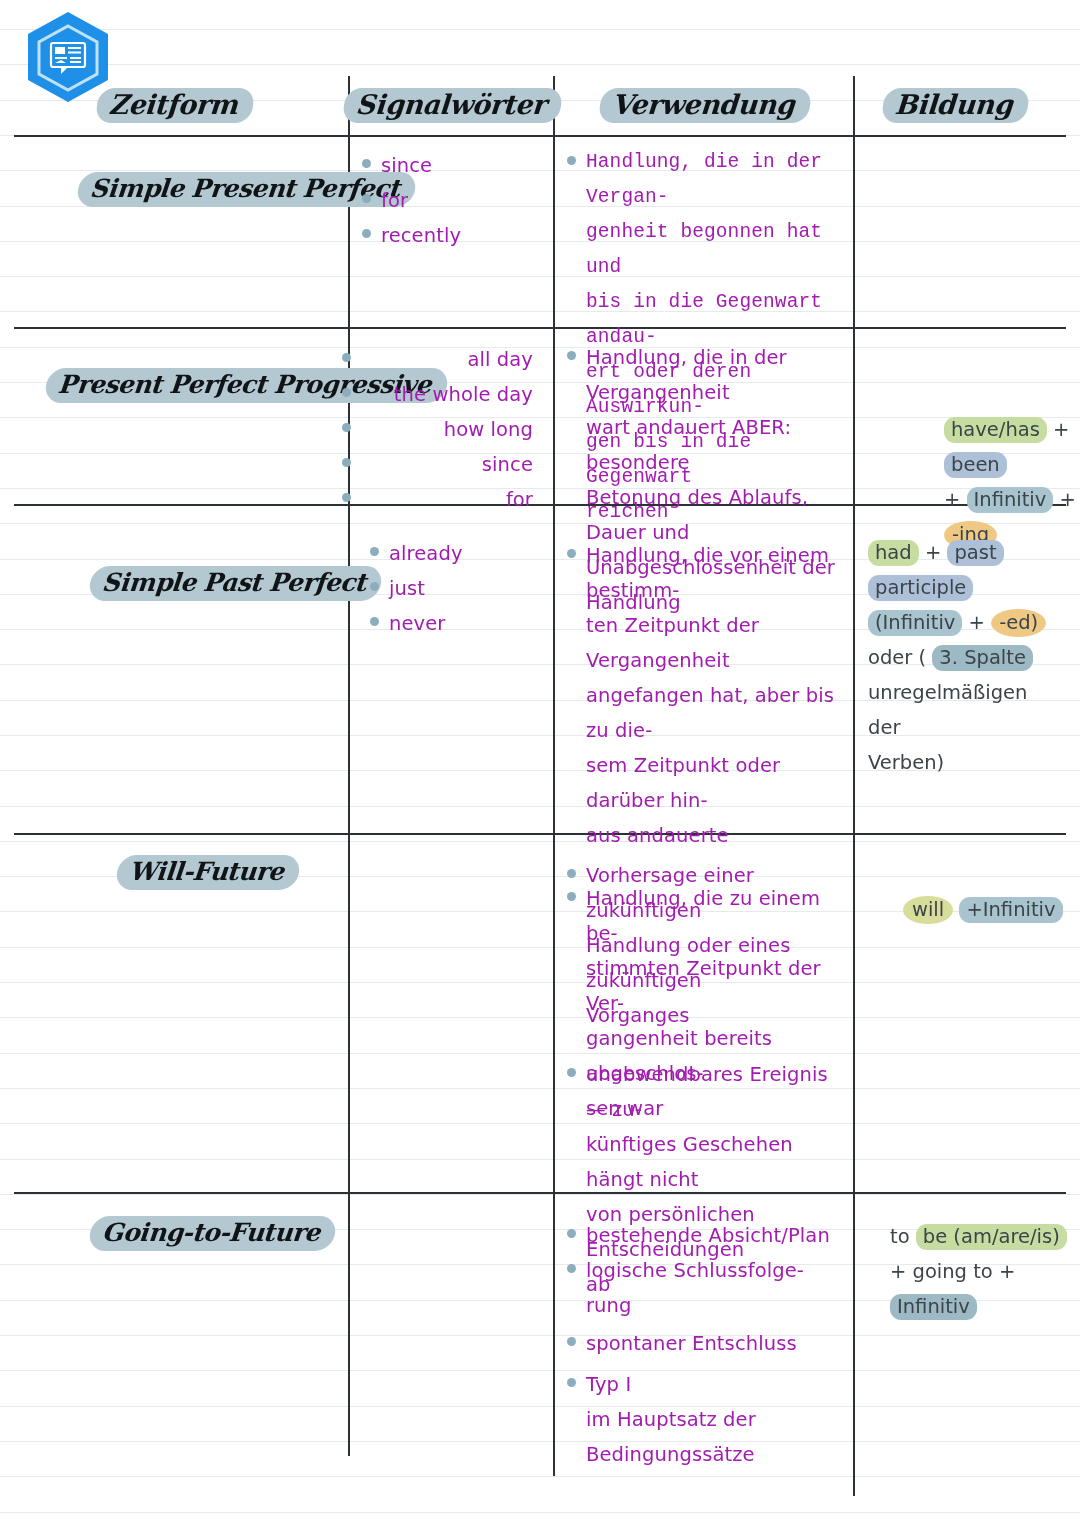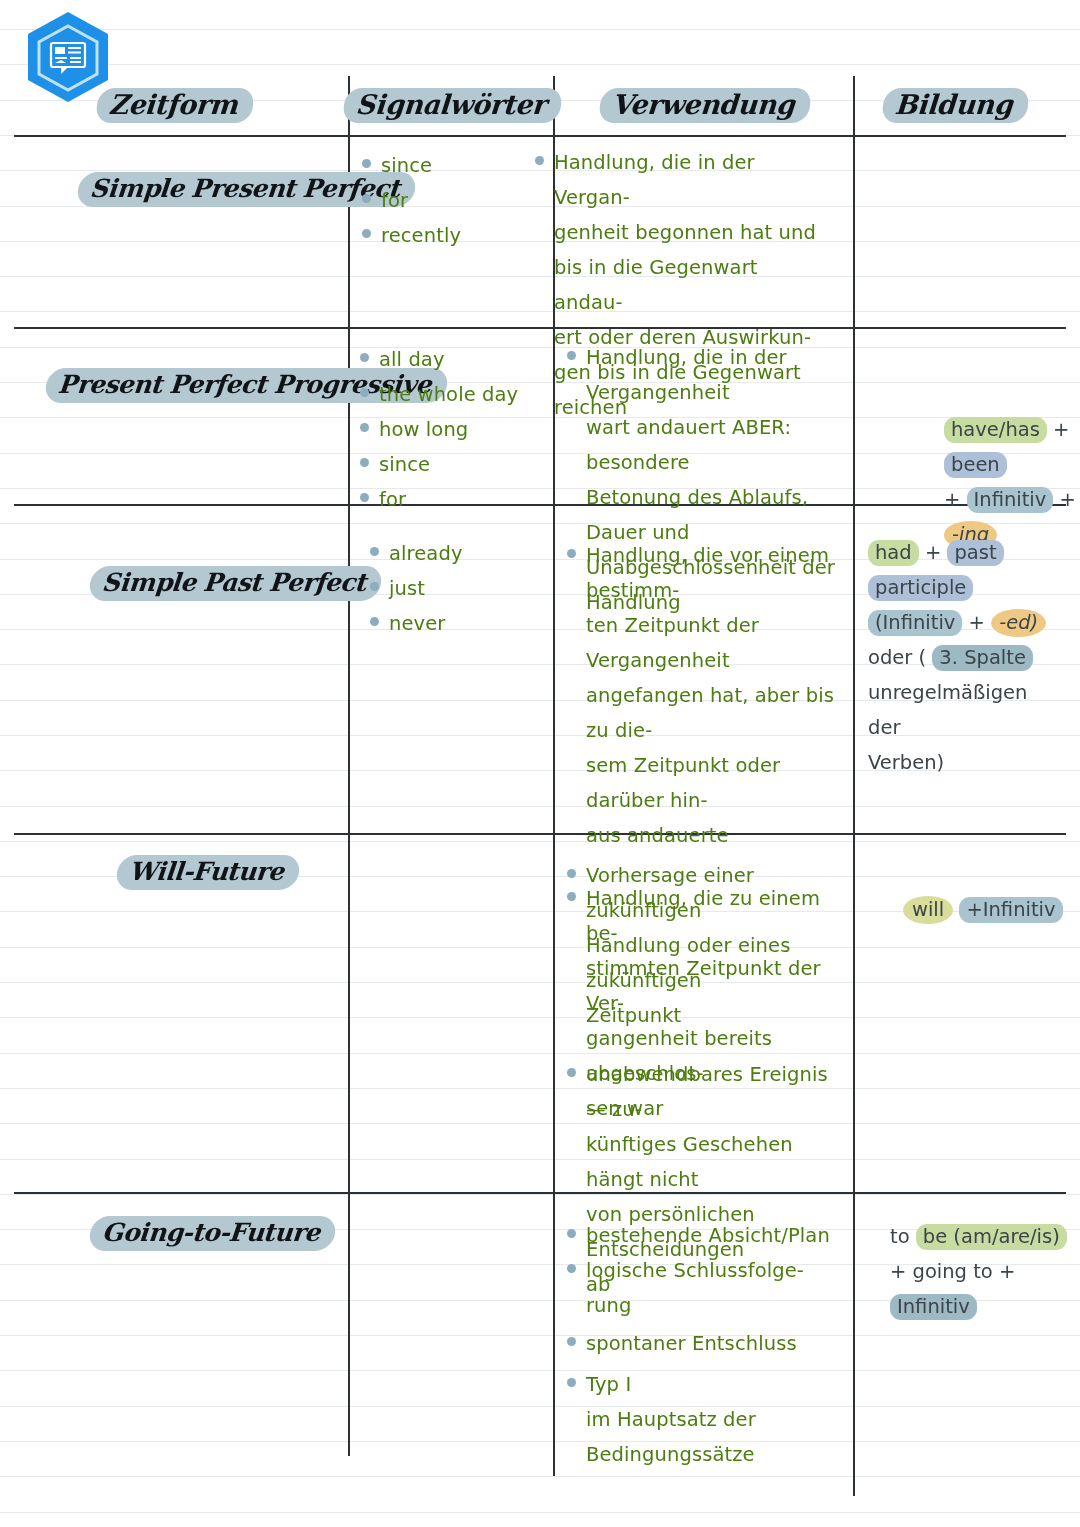--- a/index.html
+++ b/index.html
@@ -98,21 +98,21 @@
     transform: skewX(-8deg);
   }
 
   
   .blist { position: absolute; }
   .bitem {
     position: relative;
     padding-left: 21px;
     font-size: 19.5px;
     line-height: 35px;
-    color: #4d7c0f;
+    color: #a21caf;
     letter-spacing: 0.1px;
   }
   .bitem::before {
     content: "";
     position: absolute;
     left: 2px; top: 11px;
     width: 9px; height: 9px;
     border-radius: 50%;
     background: #8cadbc;
   }
@@ -126,21 +126,21 @@
     color: #3b4449;
   }
   .hl {
     border-radius: 11px;
     padding: 1px 7px 2px 7px;
     white-space: nowrap;
   }
   .hl-green  { background: #c7dca0; }
   .hl-blue   { background: #aec0d8; }
   .hl-steel  { background: #a9c4ce; }
-  .hl-orange { background: #efc884; border-radius: 50%; padding: 2px 8px 3px 8px; font-style: italic;}
+  .hl-orange { background: #efc884; border-radius: 50%; padding: 2px 8px 3px 8px;}
   .hl-olive  { background: #d9dd9b; border-radius: 50%; padding: 2px 9px 3px 9px;}
   .hl-dark   { background: #9db9c4; }
   .plus { color: #3b4449; }
 </style>
 </head>
 <body>
 
 <div id="paper-lines">
     <div class="rule" style="top: 29px;"></div>
     <div class="rule" style="top: 64px;"></div>
@@ -221,32 +221,32 @@
     <div class="col-head" style="top: 88px; left: 97px;">Zeitform</div>
     <div class="col-head" style="top: 88px; left: 344px;">Signalwörter</div>
     <div class="col-head" style="top: 88px; left: 600px;">Verwendung</div>
     <div class="col-head" style="top: 88px; left: 883px;">Bildung</div>
     <div class="tense-name" style="top: 172px; left: 78px;">Simple Present Perfect</div>
     <div class="blist" style="left: 360px; top: 148px; width: 193px;">
       <div class="bitem">since</div>
       <div class="bitem">for</div>
       <div class="bitem">recently</div>
     </div>
-    <div class="blist" style="left: 533px; top: 145px; width: 288px;">
+    <div class="blist" style="left: 565px; top: 145px; width: 288px; font-family: Liberation Mono, monospace;">
       <div class="bitem">
         <span class="cont">Handlung, die in der Vergan-</span>
         <span class="cont">genheit begonnen hat und</span>
         <span class="cont">bis in die Gegenwart andau-</span>
         <span class="cont">ert oder deren Auswirkun-</span>
         <span class="cont">gen bis in die Gegenwart</span>
         <span class="cont">reichen</span>
       </div>
     </div>
     <div class="tense-name" style="top: 368px; left: 46px;">Present Perfect Progressive</div>
-    <div class="blist" style="left: 358px; top: 342px; width: 193px;">
+    <div class="blist" style="left: 340px; top: 342px; width: 193px; text-align: right;">
       <div class="bitem">all day</div>
       <div class="bitem">the whole day</div>
       <div class="bitem">how long</div>
       <div class="bitem">since</div>
       <div class="bitem">for</div>
     </div>
     <div class="blist" style="left: 565px; top: 340px; width: 288px;">
       <div class="bitem">
         <span class="cont">Handlung, die in der Vergangenheit</span>
         <span class="cont">wart andauert ABER: besondere</span>
@@ -286,21 +286,21 @@
       <div><span class="plus">oder (</span> <span class="hl hl-dark">3. Spalte</span> </div>
       <div><span class="plus">unregelmäßigen</span> </div>
       <div><span class="plus">der</span> </div>
       <div><span class="plus">Verben)</span> </div>
     </div>
     <div class="tense-name" style="top: 855px; left: 117px;">Will-Future</div>
     <div class="blist" style="left: 565px; top: 858px; width: 288px;">
       <div class="bitem">
         <span class="cont">Vorhersage einer zukünftigen</span>
         <span class="cont">Handlung oder eines zukünftigen</span>
-        <span class="cont">Zeitpunkt</span>
+        <span class="cont">Vorganges</span>
       </div>
       <div class="bitem" style="margin-top: 24px;">
         <span class="cont">unabwendbares Ereignis — zu-</span>
         <span class="cont">künftiges Geschehen hängt nicht</span>
         <span class="cont">von persönlichen Entscheidungen</span>
         <span class="cont">ab</span>
       </div>
       <div class="bitem" style="margin-top: 24px;">
         <span class="cont">spontaner Entschluss</span>
       </div>

